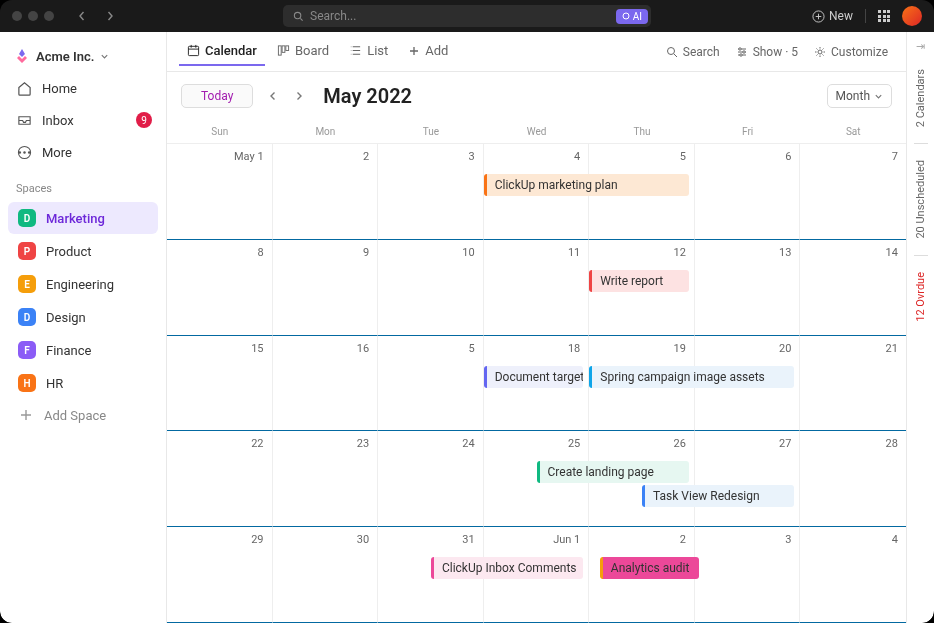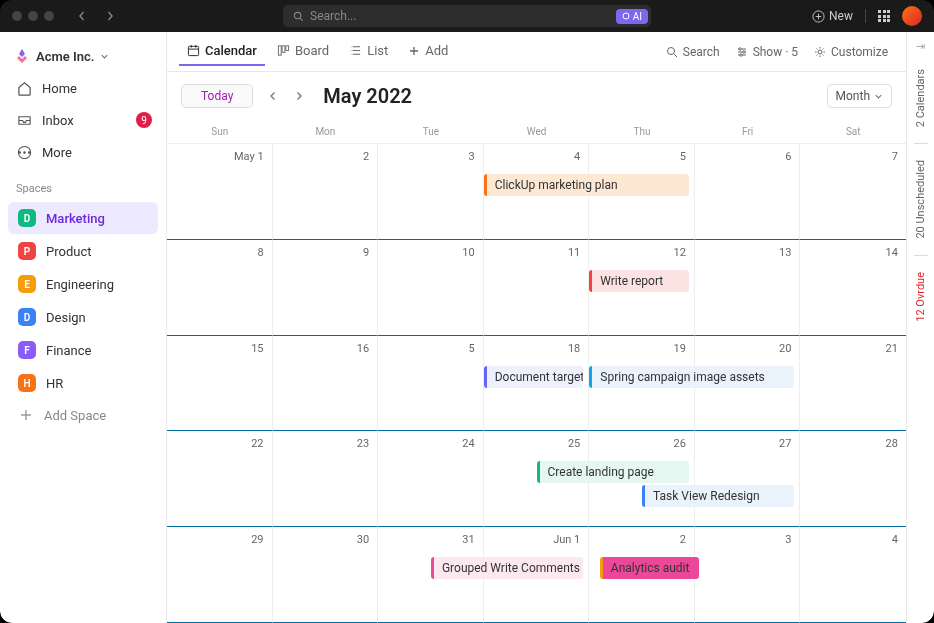--- a/index.html
+++ b/index.html
@@ -327,21 +327,21 @@
           <div class="cell">2</div>
           <div class="cell">3</div>
           <div class="cell">4</div>
           <div class="events" id="events-layer">
             <div class="event" style="background: rgb(253, 232, 212); border-left-color: rgb(249, 115, 22); top: calc(0% + 30px); left: 42.8571%; width: calc(28.5714% - 6px);">ClickUp marketing plan</div>
             <div class="event" style="background: rgb(253, 226, 226); border-left-color: rgb(239, 68, 68); top: calc(20% + 30px); left: 57.1429%; width: calc(14.2857% - 6px);">Write report</div>
             <div class="event" style="background: rgb(238, 240, 251); border-left-color: rgb(99, 102, 241); top: calc(40% + 30px); left: 42.8571%; width: calc(14.2857% - 6px);">Document target users</div>
             <div class="event" style="background: rgb(234, 243, 251); border-left-color: rgb(14, 165, 233); top: calc(40% + 30px); left: 57.1429%; width: calc(28.5714% - 6px);">Spring campaign image assets</div>
             <div class="event" style="background: rgb(230, 247, 241); border-left-color: rgb(16, 185, 129); top: calc(60% + 30px); left: 50%; width: calc(21.4286% - 6px);">Create landing page</div>
             <div class="event" style="background: rgb(234, 243, 251); border-left-color: rgb(59, 130, 246); top: calc(60% + 54px); left: 64.2857%; width: calc(21.4286% - 6px);">Task View Redesign</div>
-            <div class="event" style="background: rgb(252, 232, 240); border-left-color: rgb(236, 72, 153); top: calc(80% + 30px); left: 35.7143%; width: calc(21.4286% - 6px);">Grouped Write Comments</div>
+            <div class="event" style="background: rgb(252, 232, 240); border-left-color: rgb(236, 72, 153); top: calc(80% + 30px); left: 35.7143%; width: calc(21.4286% - 6px);">ClickUp Inbox Comments</div>
             <div class="event" style="background: #ec4899; border-left-color: rgb(245, 158, 11); top: calc(80% + 30px); left: 58.5714%; width: calc(14.2857% - 6px);">Analytics audit</div>
           </div>
       </div>
     </div>
 
     <div class="rightrail">
       <div class="rail-collapse">⇥</div>
       <div class="rail-item">2 Calendars</div>
       <div class="rail-sep"></div>
       <div class="rail-item">20 Unscheduled</div>

